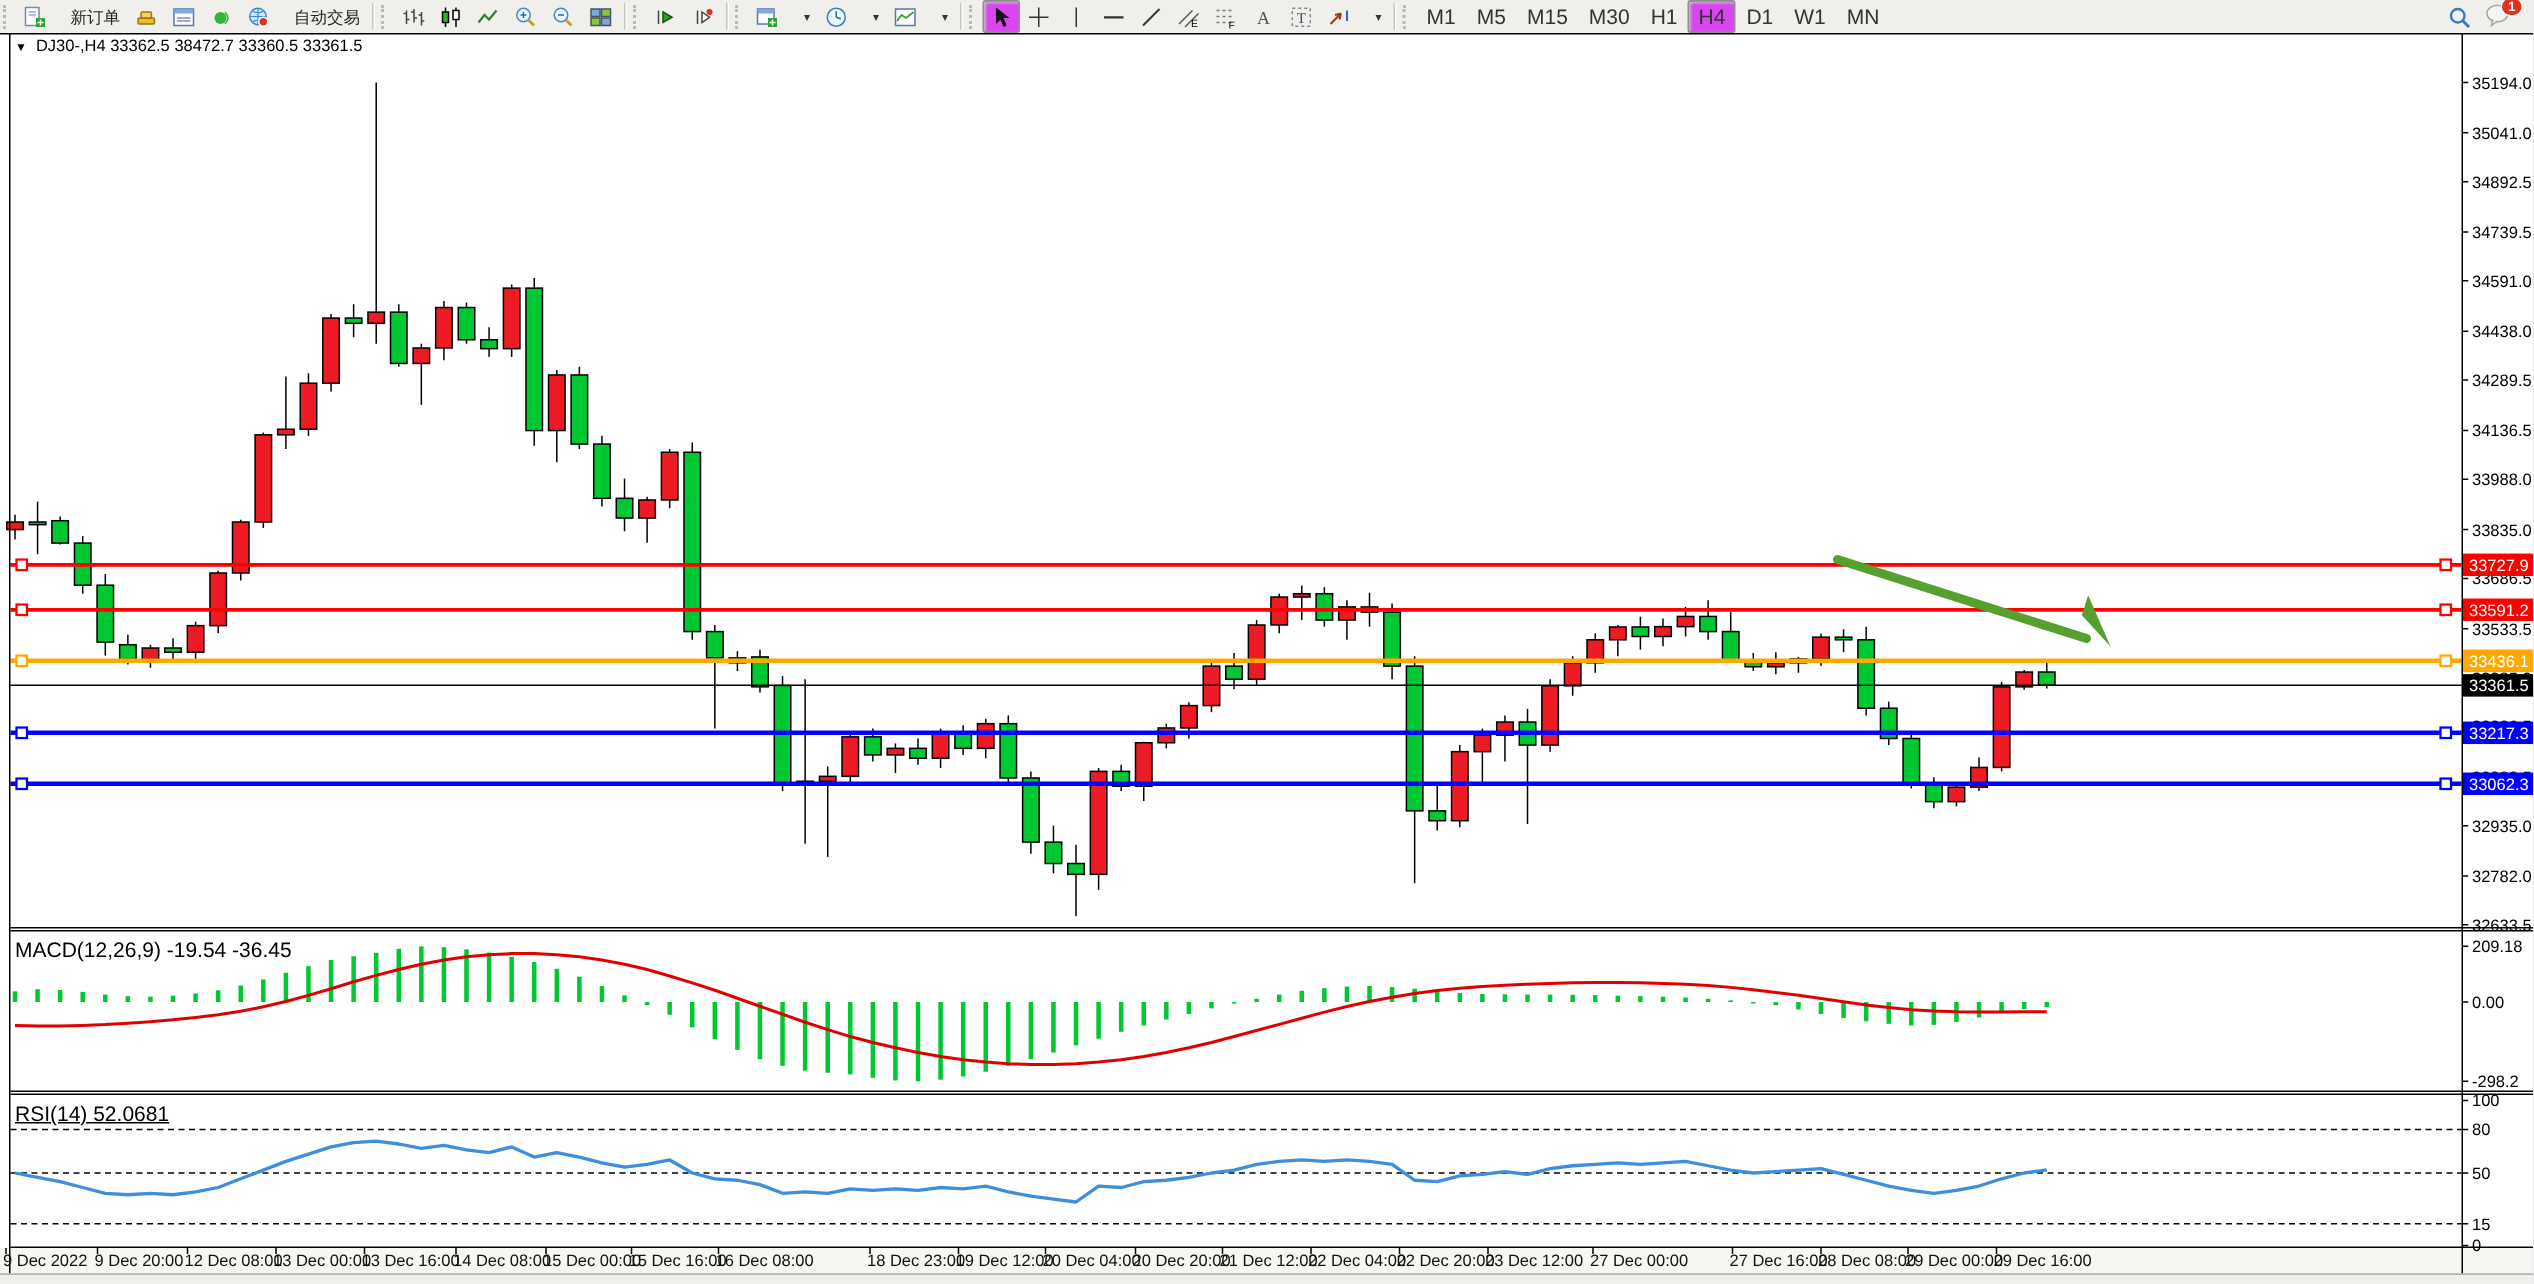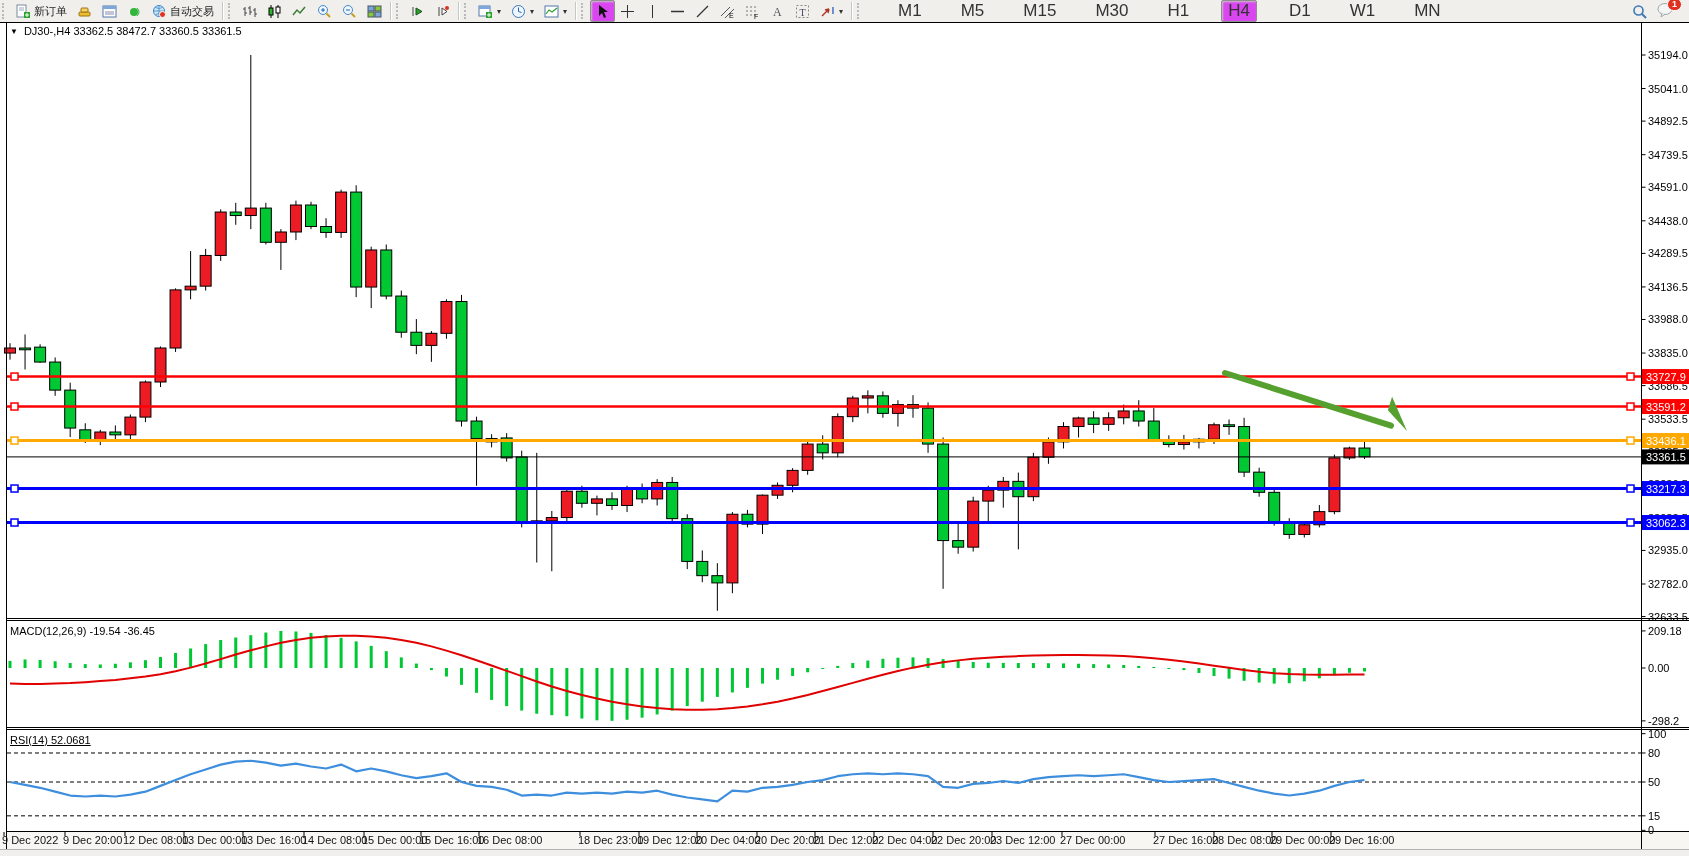--- a/index.html
+++ b/index.html
@@ -3,35 +3,35 @@
 <meta charset="utf-8">
 <style>
   html,body{margin:0;padding:0;background:#d8d8d8;}
   .stage{position:relative;width:1689px;height:856px;background:#ffffff;
          font-family:"Liberation Sans",sans-serif;overflow:hidden;}
   
   .toolbar{position:absolute;left:0;top:0;width:1689px;height:22px;background:#f0efec;
            border-bottom:1px solid #a8a8a8;display:flex;align-items:center;font-size:11px;color:#222;}
   .tb-grip{width:5px;height:16px;margin:0 2px;border-left:2px dotted #b9b9b9;}
   .tb-sep{width:1px;height:18px;background:#c6c6c6;margin:0 3px;box-shadow:1px 0 0 #fff;}
-  .tb-btn{display:flex;align-items:center;gap:3px;padding:1px 4px;height:18px;border:1px solid transparent;
+  .tb-btn{display:flex;align-items:center;gap:16px;padding:1px 4px;height:18px;border:1px solid transparent;
           border-radius:2px;cursor:default;white-space:nowrap;}
   .tb-btn.active{border:1px solid #8e8e8e;background:#d946ef;box-shadow:inset 1px 1px 2px #c9c7c2;}
   .tb-btn .caret{font-size:8px;color:#333;margin-left:1px;}
-  .tb-tf{padding:1px 6px;font-size:17px;color:#333;margin-left:25px;}
+  .tb-tf{padding:1px 6px;font-size:14px;color:#333;}
   .tb-right{margin-left:auto;display:flex;align-items:center;margin-right:14px;gap:10px;}
   .badge{position:absolute;top:-4px;right:-7px;background:#e03021;color:#fff;border-radius:8px;
          font-size:9px;font-weight:bold;padding:0 4px;line-height:11px;border:1px solid #fff;}
   .chat-wrap{position:relative;}
   
   .chartwin{position:absolute;left:0;top:22px;width:1689px;height:827px;background:#fff;}
   #chart-svg{position:absolute;left:0;top:0;}
   .chart-title{position:absolute;left:10px;top:3px;font-size:11px;color:#000;display:flex;gap:6px;align-items:center;}
   .chart-title .tri{font-size:8px;}
-  .panel-label{position:absolute;font-size:11px;color:#000;}
+  .panel-label{position:absolute;font-size:14px;color:#000;}
   .statusbar{position:absolute;left:0;top:849px;width:1689px;height:7px;background:#f0efec;border-top:1px solid #b2b2b2;}
   .icon16{display:inline-block;width:15px;height:15px;line-height:0;}
 </style>
 </head>
 <body>
 
 <div class="stage">
 
   <div class="toolbar" id="toolbar">
       <span class="tb-grip"></span>

